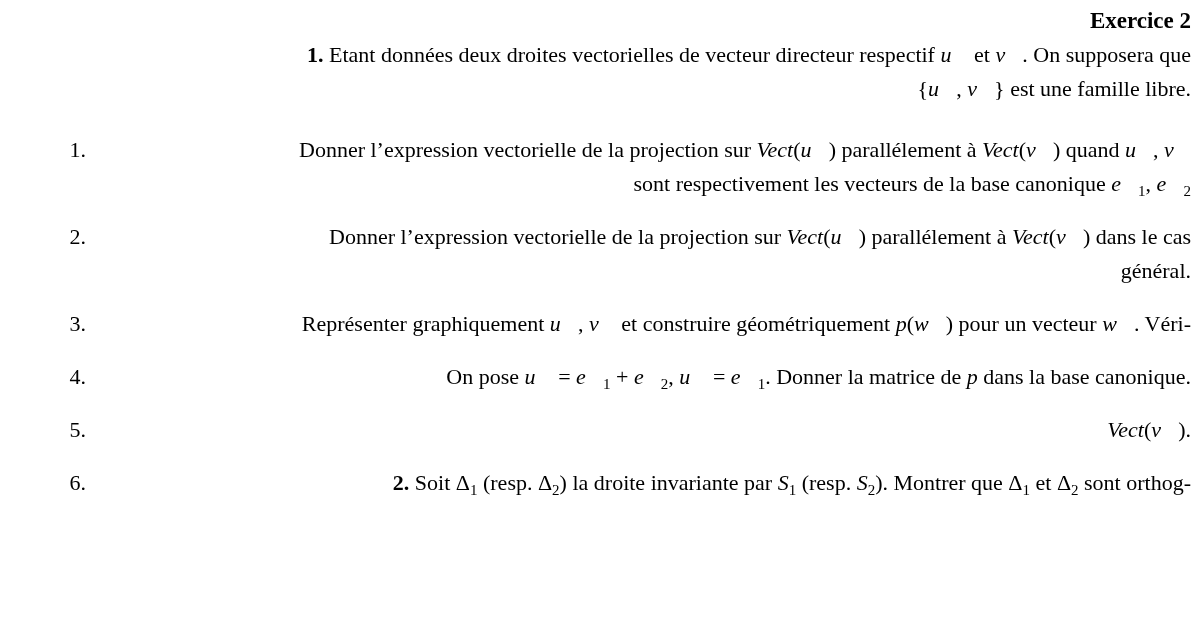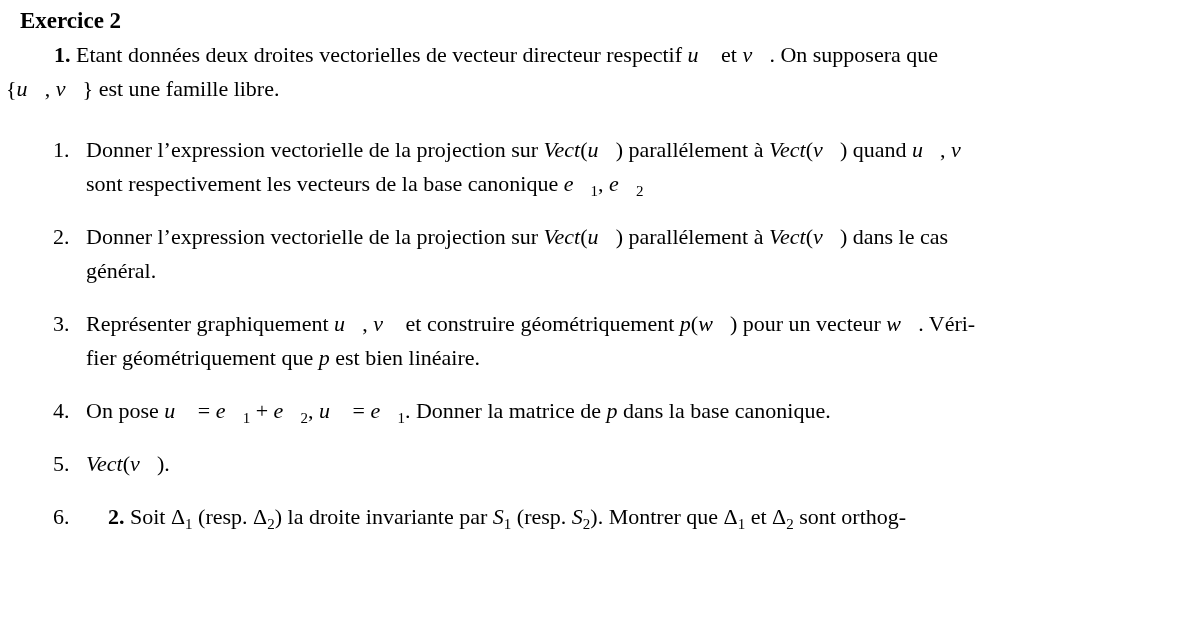--- a/index.html
+++ b/index.html
@@ -11,20 +11,21 @@
     width: 1201px;
     height: 619px;
     overflow: hidden;
     color: #000000;
     font-family: "Liberation Serif", "DejaVu Serif", serif;
     font-size: 22px;
     line-height: 34px;
   }
   .page {
     padding: 4px 10px 0 6px;
+    text-align: right;
   }
   .title {
     margin: 0 0 0 14px;
     font-size: 23px;
     font-weight: 700;
     line-height: 34px;
   }
   .line {
     white-space: nowrap;
   }
@@ -83,21 +84,20 @@
       <div class="body-col">
         <div class="line"><span>Donner l’expression vectorielle de la projection sur </span><span class="s-i">Vect</span><span>(</span><span class="s-i">u⃗</span><span>) parallélement à </span><span class="s-i">Vect</span><span>(</span><span class="s-i">v⃗</span><span>) dans le cas</span></div>
         <div class="line"><span>général.</span></div>
       </div>
     </div>
 
     <div class="item">
       <span class="num">3.</span>
       <div class="body-col">
         <div class="line"><span>Représenter graphiquement </span><span class="s-i">u⃗</span><span>, </span><span class="s-i">v⃗</span><span> et construire géométriquement </span><span class="s-i">p</span><span>(</span><span class="s-i">w⃗</span><span>) pour un vecteur </span><span class="s-i">w⃗</span><span>. Véri-</span></div>
-        <div class="line"><span>fier géométriquement que </span><span class="s-i">p</span><span> est bien linéaire.</span></div>
       </div>
     </div>
 
     <div class="item">
       <span class="num">4.</span>
       <div class="body-col">
         <div class="line"><span>On pose </span><span class="s-i">u⃗</span><span> = </span><span class="s-i">e⃗</span><span class="s-sub">1</span><span> + </span><span class="s-i">e⃗</span><span class="s-sub">2</span><span>, </span><span class="s-i">u⃗</span><span> = </span><span class="s-i">e⃗</span><span class="s-sub">1</span><span>. Donner la matrice de </span><span class="s-i">p</span><span> dans la base canonique.</span></div>
       </div>
     </div>
 

